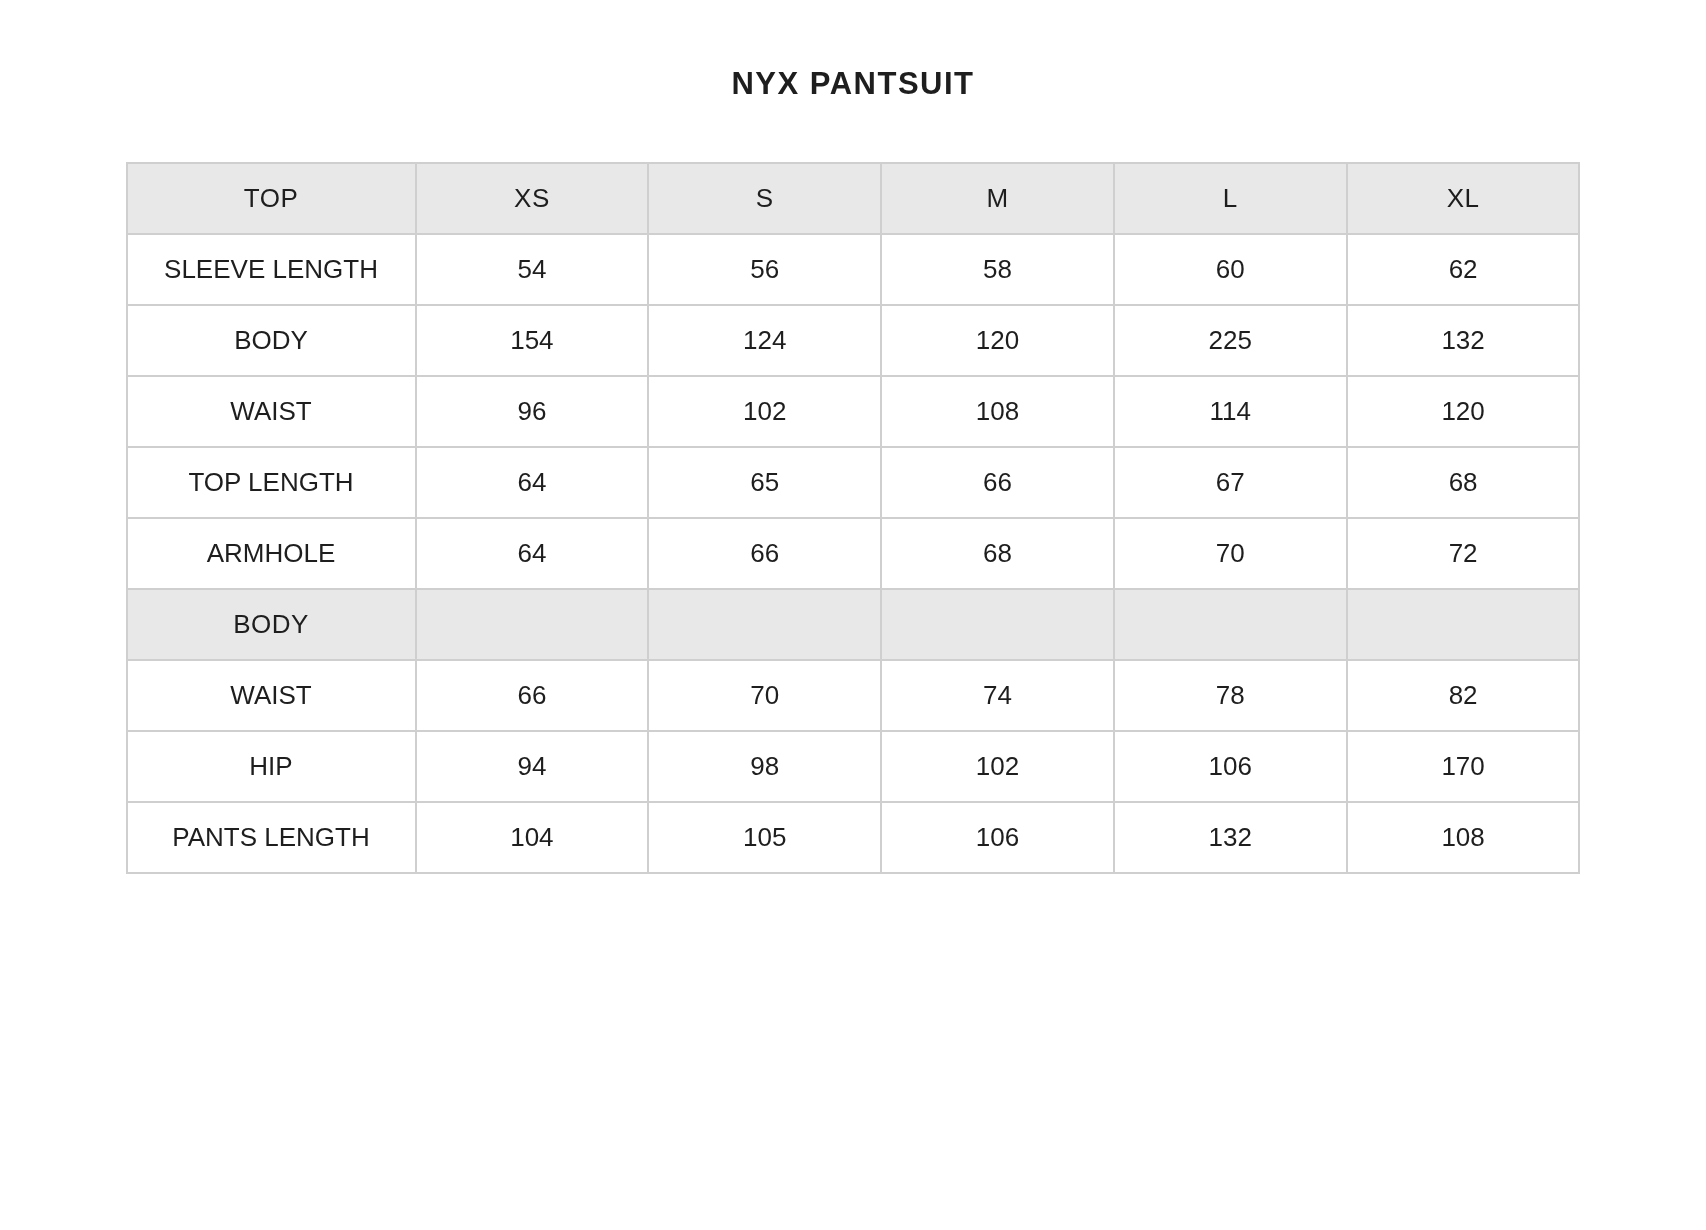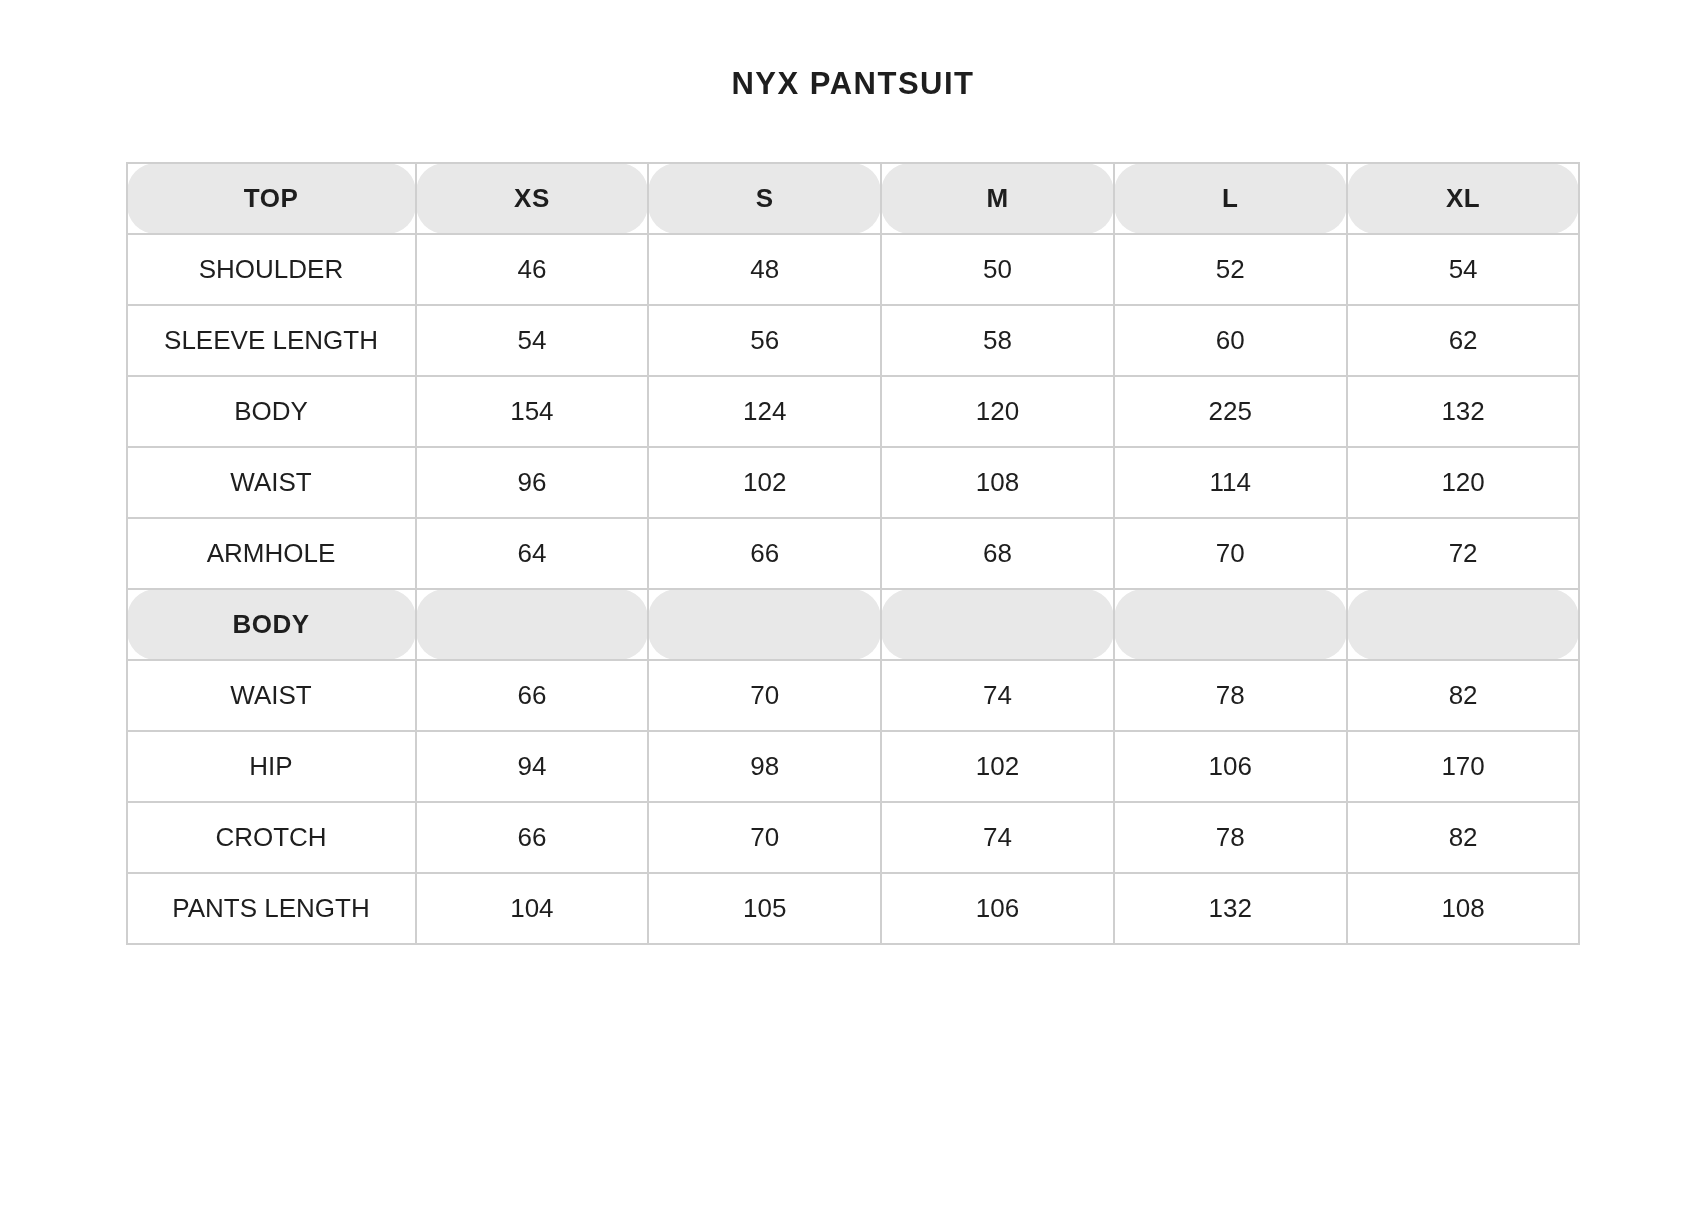--- a/index.html
+++ b/index.html
@@ -39,23 +39,22 @@
     padding: 0;
     text-align: center;
     vertical-align: middle;
     font-size: 26px;
     font-weight: 400;
     color: var(--text-color, #1e1e1e);
     background: #ffffff;
   }
   table.size-table tr.header-row th {
     background: var(--header-bg, #e8e8e8);
-    font-weight: 700;
+    font-weight: 400;
     letter-spacing: 0.5px;
-    border-radius: 29px;
   }
 </style>
 </head>
 <body>
 
 <div class="page">
   <h1 class="title">NYX PANTSUIT</h1>
   <table class="size-table">
     <colgroup>
       <col class="label-col">
@@ -68,28 +67,20 @@
     <tbody>
         <tr class="header-row">
           <th>TOP</th>
           <th>XS</th>
           <th>S</th>
           <th>M</th>
           <th>L</th>
           <th>XL</th>
         </tr>
         <tr>
-          <td>SHOULDER</td>
-          <td>46</td>
-          <td>48</td>
-          <td>50</td>
-          <td>52</td>
-          <td>54</td>
-        </tr>
-        <tr>
           <td>SLEEVE LENGTH</td>
           <td>54</td>
           <td>56</td>
           <td>58</td>
           <td>60</td>
           <td>62</td>
         </tr>
         <tr>
           <td>BODY</td>
           <td>154</td>
@@ -98,20 +89,28 @@
           <td>225</td>
           <td>132</td>
         </tr>
         <tr>
           <td>WAIST</td>
           <td>96</td>
           <td>102</td>
           <td>108</td>
           <td>114</td>
           <td>120</td>
+        </tr>
+        <tr>
+          <td>TOP LENGTH</td>
+          <td>64</td>
+          <td>65</td>
+          <td>66</td>
+          <td>67</td>
+          <td>68</td>
         </tr>
         <tr>
           <td>ARMHOLE</td>
           <td>64</td>
           <td>66</td>
           <td>68</td>
           <td>70</td>
           <td>72</td>
         </tr>
         <tr class="header-row">
@@ -132,28 +131,20 @@
         </tr>
         <tr>
           <td>HIP</td>
           <td>94</td>
           <td>98</td>
           <td>102</td>
           <td>106</td>
           <td>170</td>
         </tr>
         <tr>
-          <td>CROTCH</td>
-          <td>66</td>
-          <td>70</td>
-          <td>74</td>
-          <td>78</td>
-          <td>82</td>
-        </tr>
-        <tr>
           <td>PANTS LENGTH</td>
           <td>104</td>
           <td>105</td>
           <td>106</td>
           <td>132</td>
           <td>108</td>
         </tr>
       </tbody>
   </table>
 </div>

